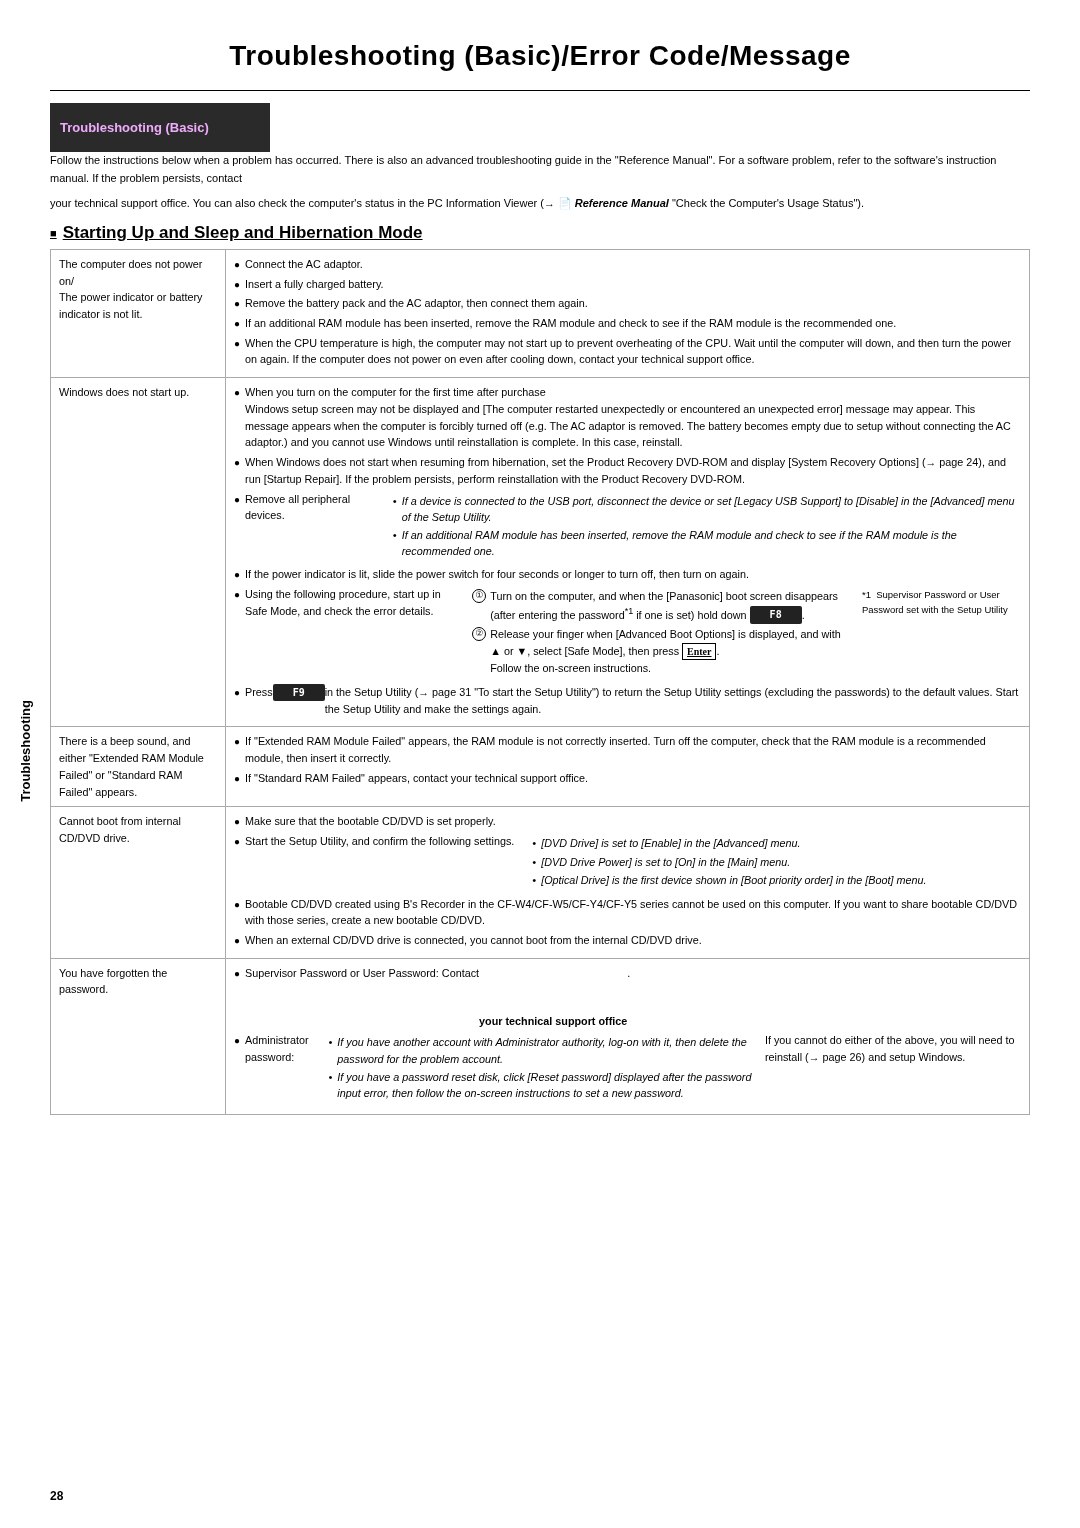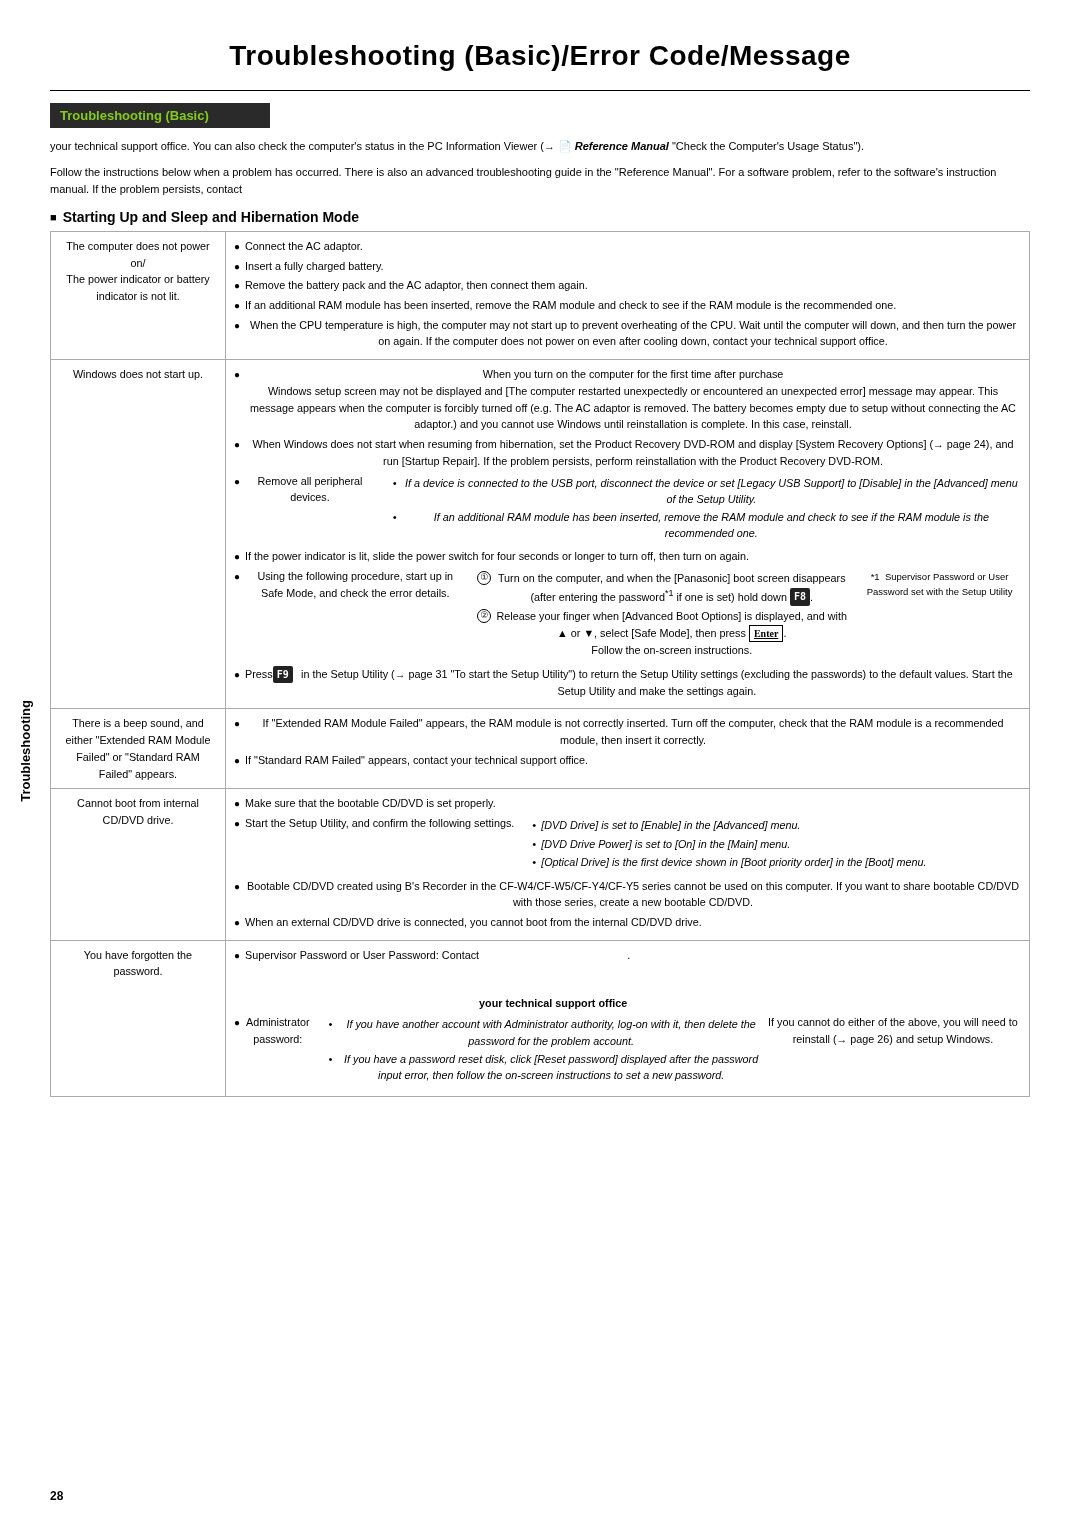--- a/index.html
+++ b/index.html
@@ -38,54 +38,53 @@
     }
     .page-title {
       font-size: 28px;
       font-weight: bold;
       text-align: center;
       margin-bottom: 18px;
       letter-spacing: 0.5px;
     }
     .section-header {
       background: #2a2a2a;
-      color: #84cc16;
+      color: #f0abfc;
       font-size: 13px;
       font-weight: bold;
-      padding: 5px 10px;
-      margin-bottom: 10px;
+      padding: 17px 10px;
       display: inline-block;
       min-width: 220px;
     }
     .intro-text {
       font-size: 11px;
       line-height: 1.6;
       margin-bottom: 8px;
     }
     .intro-text em {
       font-style: italic;
       font-weight: bold;
     }
     .subsection-title {
-      font-size: 14px;
+      font-size: 17px;
       font-weight: bold;
       margin: 10px 0 6px 0;
       display: flex;
       align-items: center;
       gap: 6px;
+      text-decoration: underline;
     }
     .subsection-title::before {
       content: "■";
       font-size: 11px;
     }
     table.troubleshoot-table {
       width: 100%;
       border-collapse: collapse;
       margin-top: 4px;
-      text-align: center;
     }
     table.troubleshoot-table td {
       border: 1px solid #aaa;
       vertical-align: top;
       padding: 6px 8px;
       font-size: 10.8px;
       line-height: 1.55;
     }
     table.troubleshoot-table td.left-col {
       width: 175px;
@@ -131,21 +130,21 @@
       font-size: 11px;
       margin-right: 5px;
       flex-shrink: 0;
     }
     .key-box {
       display: inline-block;
       background: #222;
       color: #fff;
       font-weight: bold;
       font-size: 10px;
-      padding: 1px 4px;
+      padding: 1px 20px;
       border-radius: 2px;
       font-family: monospace;
     }
     .enter-box {
       display: inline-block;
       border: 1.5px solid #000;
       font-weight: bold;
       font-size: 10px;
       padding: 0px 4px;
       font-family: Liberation Serif, serif;
@@ -205,26 +204,26 @@
 
   
   <h1 class="page-title">Troubleshooting (Basic)/Error Code/Message</h1>
   <hr class="horizontal-rule">
 
   
   <div class="section-header">Troubleshooting (Basic)</div>
 
   
   <p class="intro-text">
+    Follow the instructions below when a problem has occurred. There is also an advanced troubleshooting guide in the
+    "Reference Manual". For a software problem, refer to the software's instruction manual. If the problem persists, contact
+  </p>
+  <p class="intro-text">
     your technical support office. You can also check the computer's status in the PC Information Viewer (→ 📄 <em>Reference
     Manual</em> "Check the Computer's Usage Status").
-  </p>
-  <p class="intro-text">
-    Follow the instructions below when a problem has occurred. There is also an advanced troubleshooting guide in the
-    "Reference Manual". For a software problem, refer to the software's instruction manual. If the problem persists, contact
   </p>
 
   
   <div class="subsection-title">Starting Up and Sleep and Hibernation Mode</div>
 
   
   <table class="troubleshoot-table">
     <tbody>
 
       <tr>

